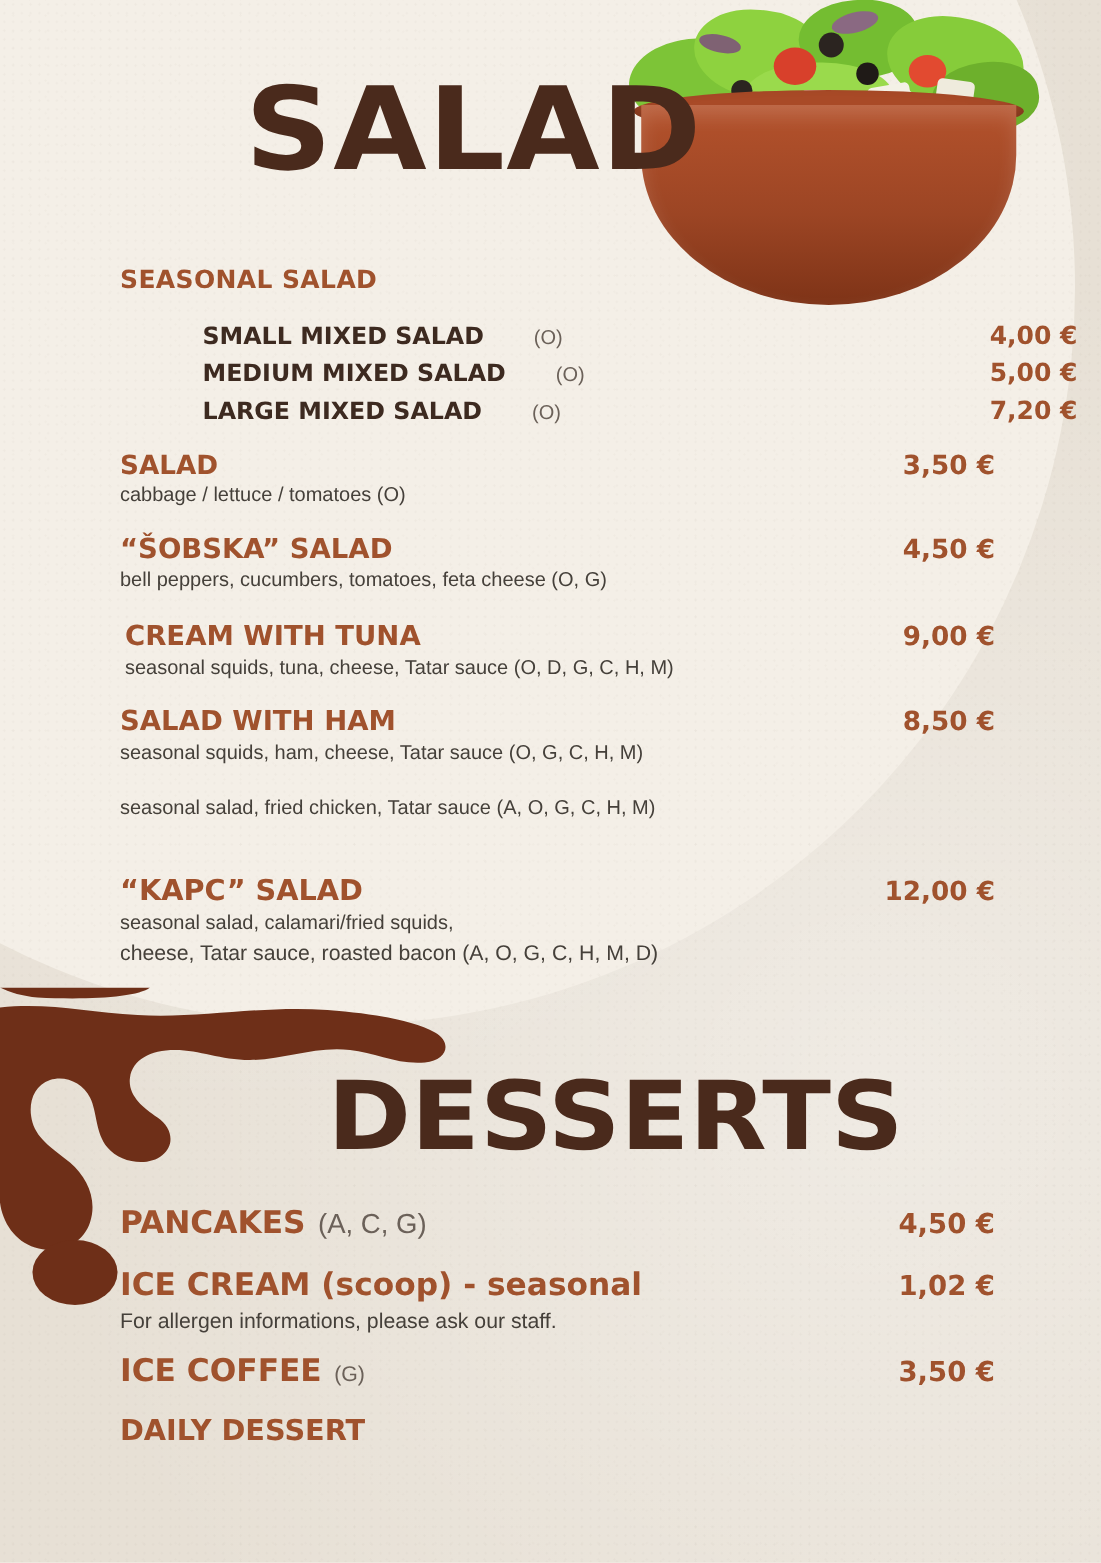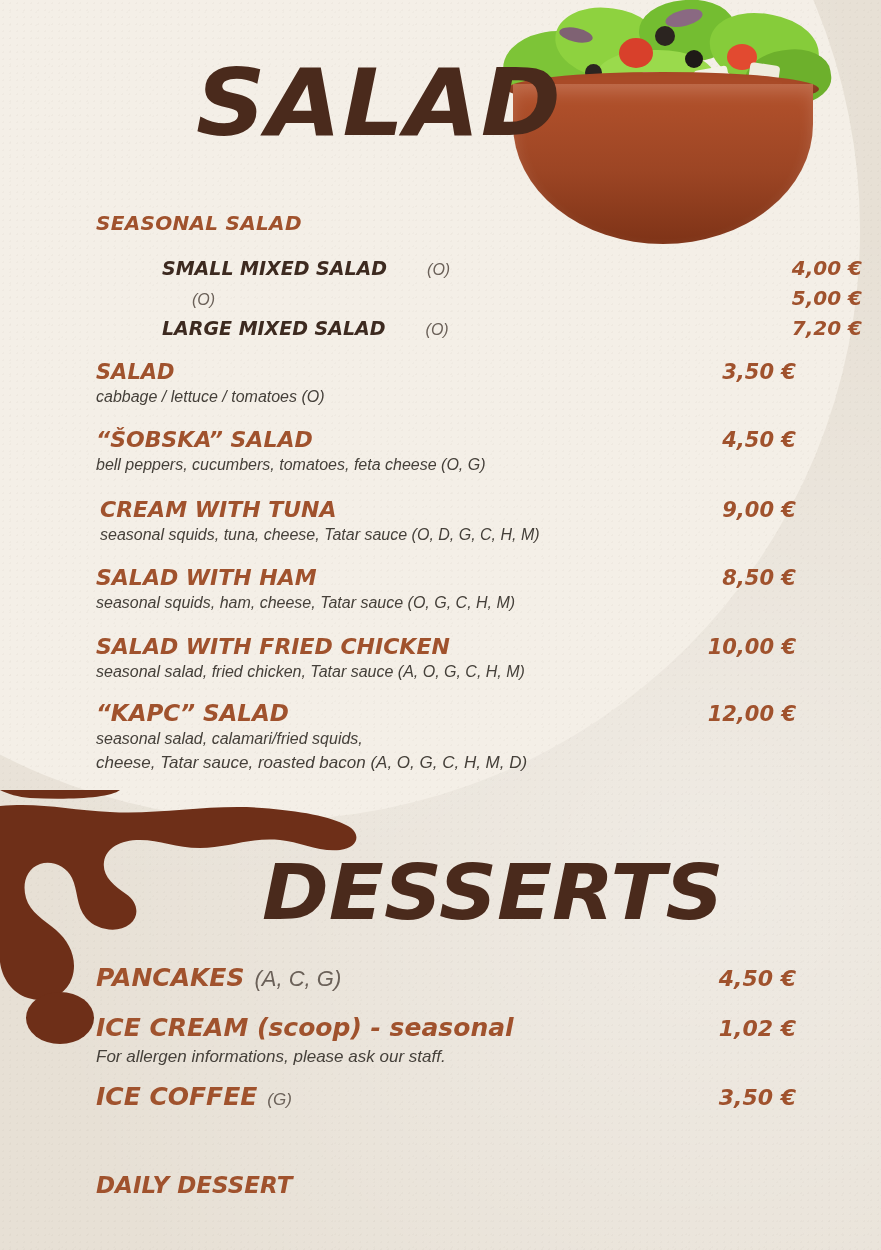--- a/index.html
+++ b/index.html
@@ -12,21 +12,20 @@
     overflow: hidden;
     position: relative;
   }
 
   .page {
     position: relative;
     width: 881px;
     height: 1250px;
     background: #e9e2d8;
     overflow: hidden;
-    font-style: italic;
   }
 
   
   .bg-base {
     position: absolute;
     inset: 0;
     background:
       radial-gradient(circle at 20% 15%, rgba(255,255,255,0.55), rgba(255,255,255,0) 55%),
       radial-gradient(circle at 80% 70%, rgba(255,255,255,0.35), rgba(255,255,255,0) 60%),
       #e7e0d5;
@@ -244,20 +243,21 @@
           <span class="item-name" style="font-size:19px;">SMALL MIXED SALAD</span>
           <span class="allergen">(O)</span>
         </div>
         <span class="price" style="font-size:20px;">4,00 €</span>
       </div>
     </div>
 
     <div class="section sub-row" style="top:286px;width:700px;">
       <div class="row">
         <div class="row-left">
+          <span class="item-name" style="font-size:19px;">MEDIUM MIXED SALAD</span>
           <span class="allergen">(O)</span>
         </div>
         <span class="price" style="font-size:20px;">5,00 €</span>
       </div>
     </div>
 
     <div class="section sub-row" style="top:316px;width:700px;">
       <div class="row">
         <div class="row-left">
           <span class="item-name" style="font-size:19px;">LARGE MIXED SALAD</span>
@@ -293,24 +293,20 @@
 
     <div class="section" style="top:565px;">
       <div class="row">
         <span class="item-name brown" style="font-size:22px;">SALAD WITH HAM</span>
         <span class="price" style="font-size:21px;">8,50 €</span>
       </div>
       <div class="desc">seasonal squids, ham, cheese, Tatar sauce (O, G, C, H, M)</div>
     </div>
 
     <div class="section" style="top:634px;">
-      <div class="row">
-        <span class="item-name brown" style="font-size:22px;">SALAD WITH FRIED CHICKEN</span>
-        <span class="price" style="font-size:21px;">10,00 €</span>
-      </div>
       <div class="desc">seasonal salad, fried chicken, Tatar sauce (A, O, G, C, H, M)</div>
     </div>
 
     <div class="section" style="top:700px;">
       <div class="row">
         <span class="item-name brown" style="font-size:23px;">“KAPC” SALAD</span>
         <span class="price" style="font-size:21px;">12,00 €</span>
       </div>
       <div class="desc">seasonal salad, calamari/fried squids,</div>
       <div class="desc" style="font-size:17px;">cheese, Tatar sauce, roasted bacon (A, O, G, C, H, M, D)</div>
@@ -354,21 +350,21 @@
     <div class="section" style="top:1082px;">
       <div class="row">
         <div class="row-left">
           <span class="item-name brown" style="font-size:25px;">ICE COFFEE</span>
           <span class="allergen" style="font-size:17px;">(G)</span>
         </div>
         <span class="price" style="font-size:22px;">3,50 €</span>
       </div>
     </div>
 
-    <div class="section" style="top:1132px;margin-top:40px;">
+    <div class="section" style="top:1132px;">
       <div class="row">
         <span class="item-name brown" style="font-size:23px;">DAILY DESSERT</span>
         <span class="price" style="font-size:22px;"></span>
       </div>
     </div>
 
   </div>
 </div>
 
 </body></html>

